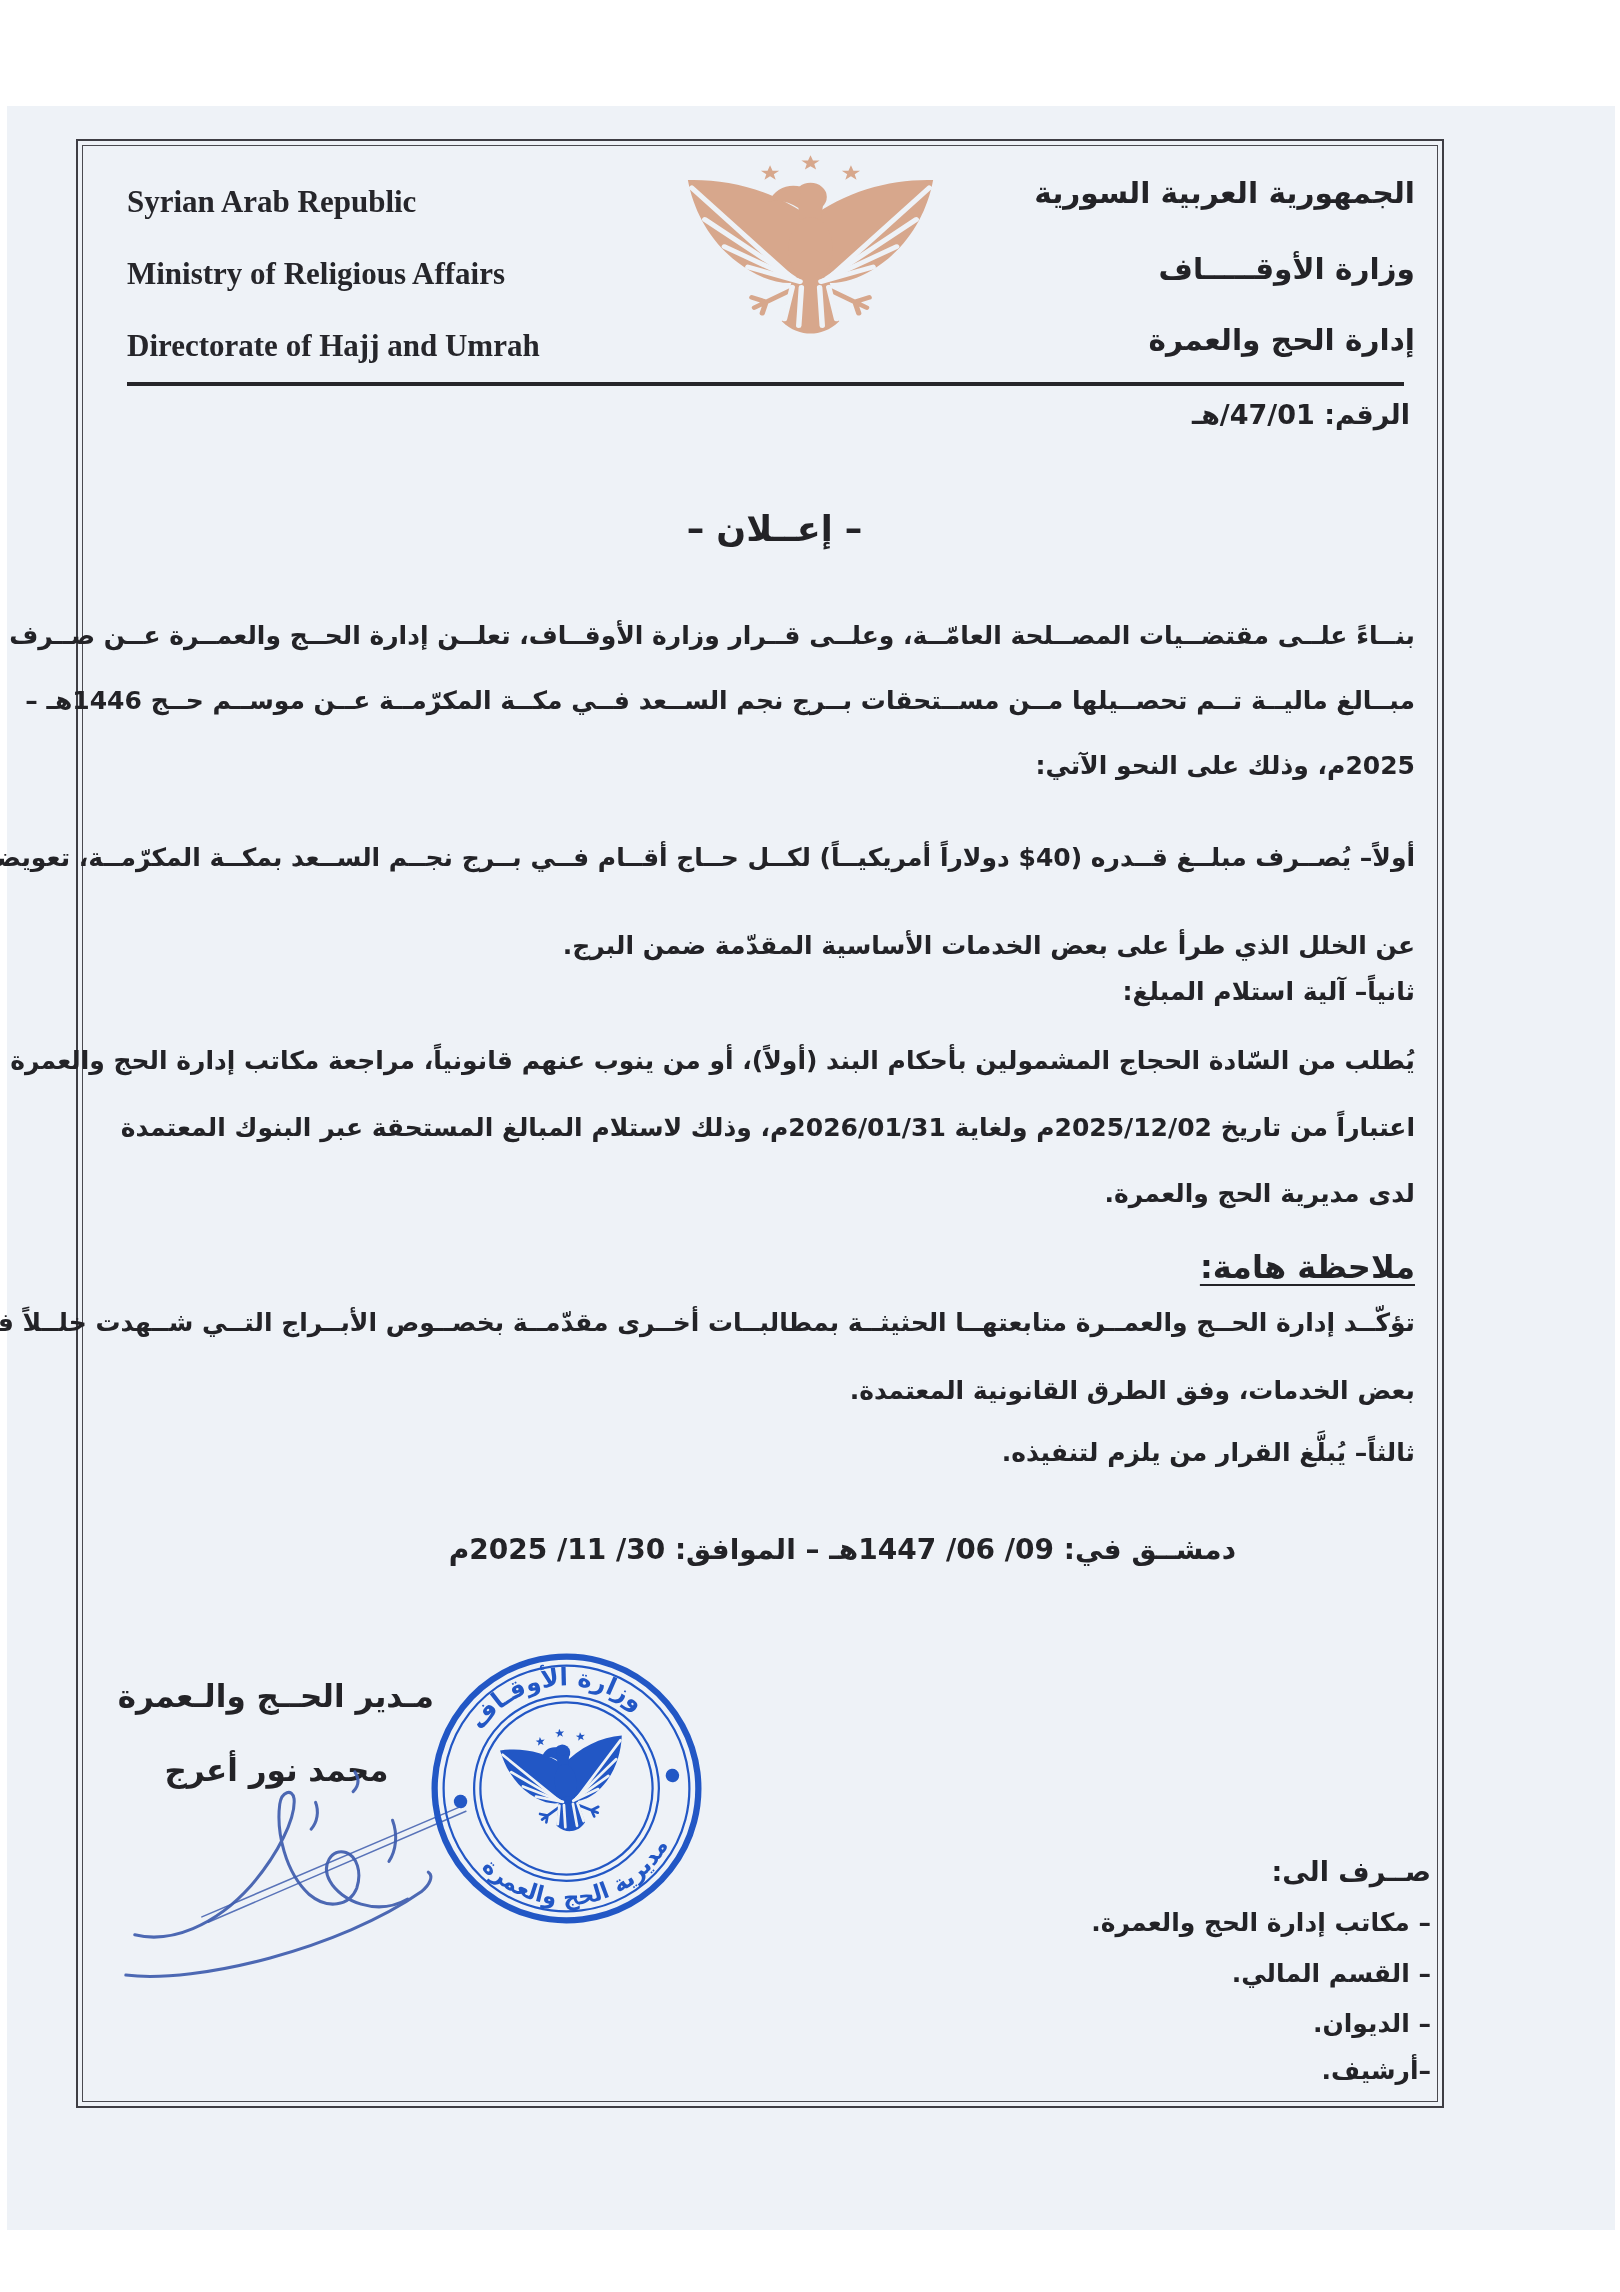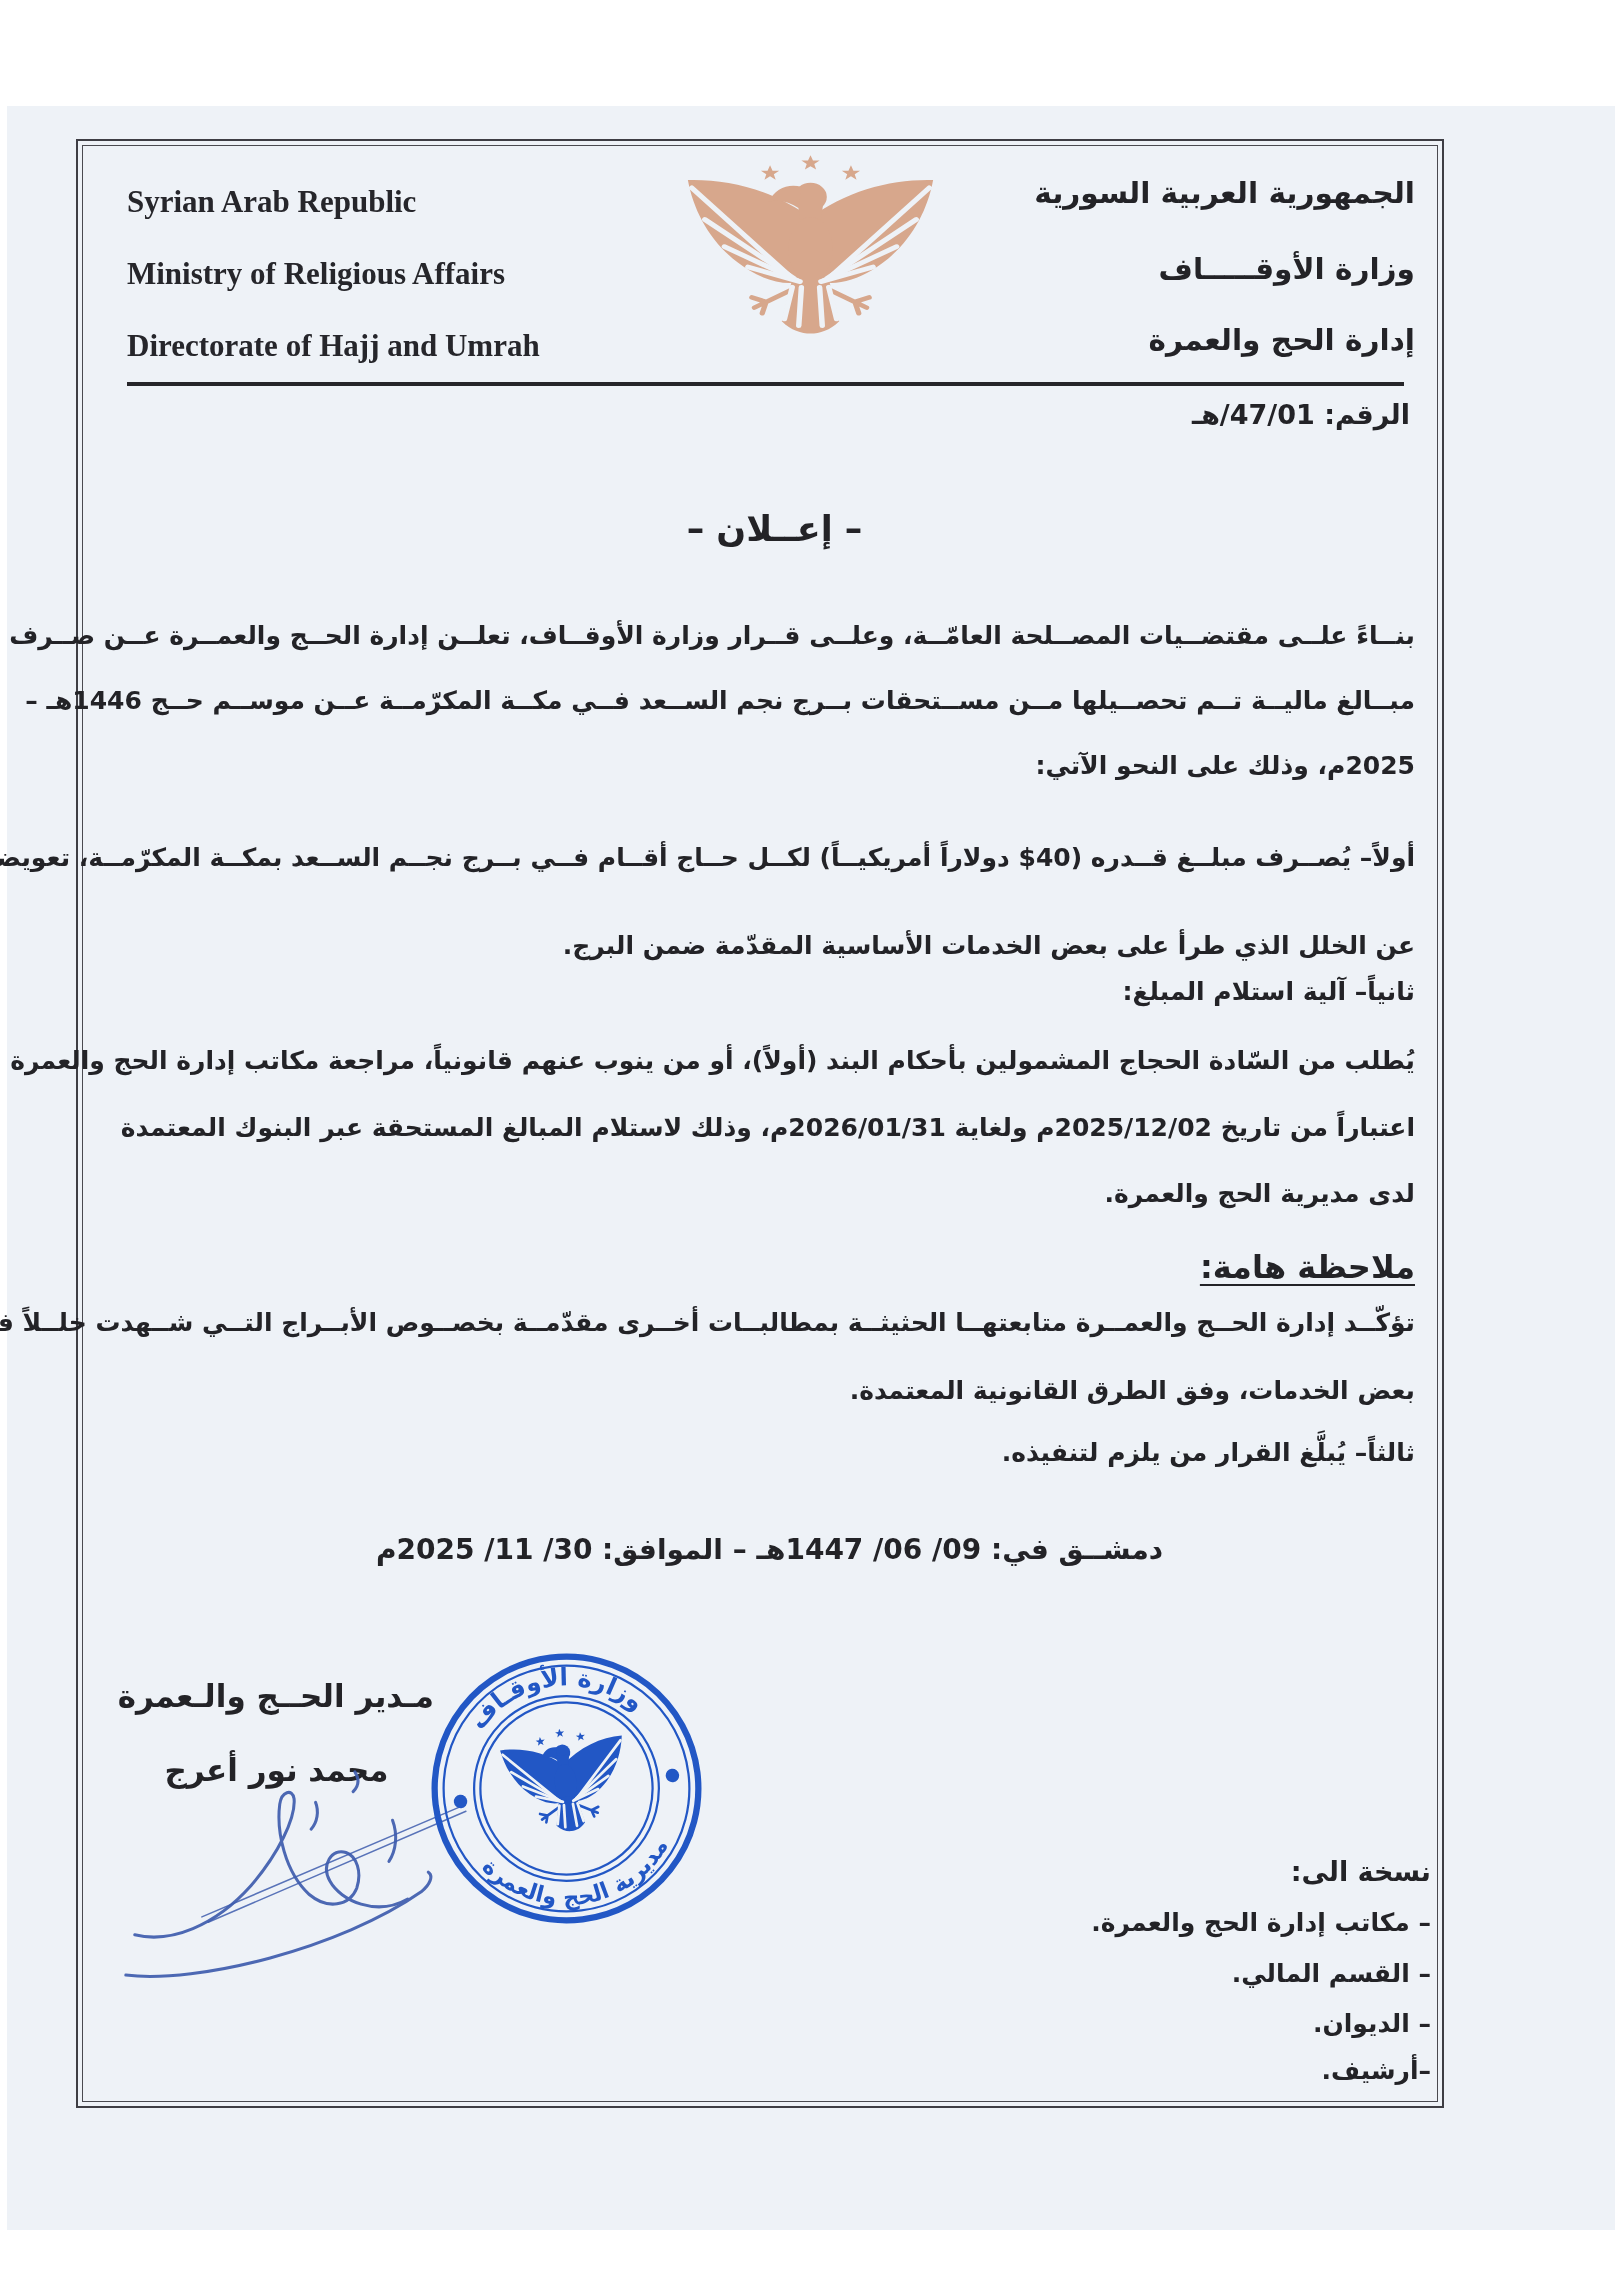--- a/index.html
+++ b/index.html
@@ -45,21 +45,21 @@
   .rline{
     position:absolute;left:134px;right:205px;
     font-size:25px;text-align:right;white-space:nowrap;
   }
   .note-head{
     text-decoration:underline;text-underline-offset:6.3px;text-decoration-thickness:2.2px;
     font-size:32px;
   }
   .date-line{
     position:absolute;left:376px;top:1533px;width:860px;
-    font-size:28px;text-align:left;white-space:nowrap;
+    font-size:28px;text-align:right;white-space:nowrap;
   }
   
   .sig-role{position:absolute;left:133px;top:1678px;width:301px;font-size:31px;text-align:center;white-space:nowrap;}
   .sig-name{position:absolute;left:142px;top:1752px;width:269px;font-size:31px;text-align:center;white-space:nowrap;}
   .sig-ink{position:absolute;left:124px;top:1754px;width:512px;height:324px;}
   .stamp{
     position:absolute;left:423px;top:1645px;width:287px;height:287px;
     transform:rotate(-7deg);
   }
   .stamp text{font-family:"DejaVu Sans",sans-serif;font-weight:bold;}
@@ -190,18 +190,18 @@
     </text>
     <text font-size="25" fill="#2257c5" text-anchor="middle">
       <textPath href="#arcBot" startOffset="50%">مديرية الحج والعمرة</textPath>
     </text>
     <g style="color:#2257c5;--slit:#eef2f6">
       <use href="#eagle" x="80" y="92" width="160" height="124" fill="currentColor"></use>
     </g>
   </svg>
 </div>
 
-<div class="ar copies-head">نسخة الى:</div>
+<div class="ar copies-head">صــرف الى:</div>
 <div class="ar copy-item" style="top:1908px">– مكاتب إدارة الحج والعمرة.</div>
 <div class="ar copy-item" style="top:1959px">– القسم المالي.</div>
 <div class="ar copy-item" style="top:2009px">– الديوان.</div>
 <div class="ar copy-item" style="top:2056px">–أرشيف.</div>
 
 
 </body></html>

